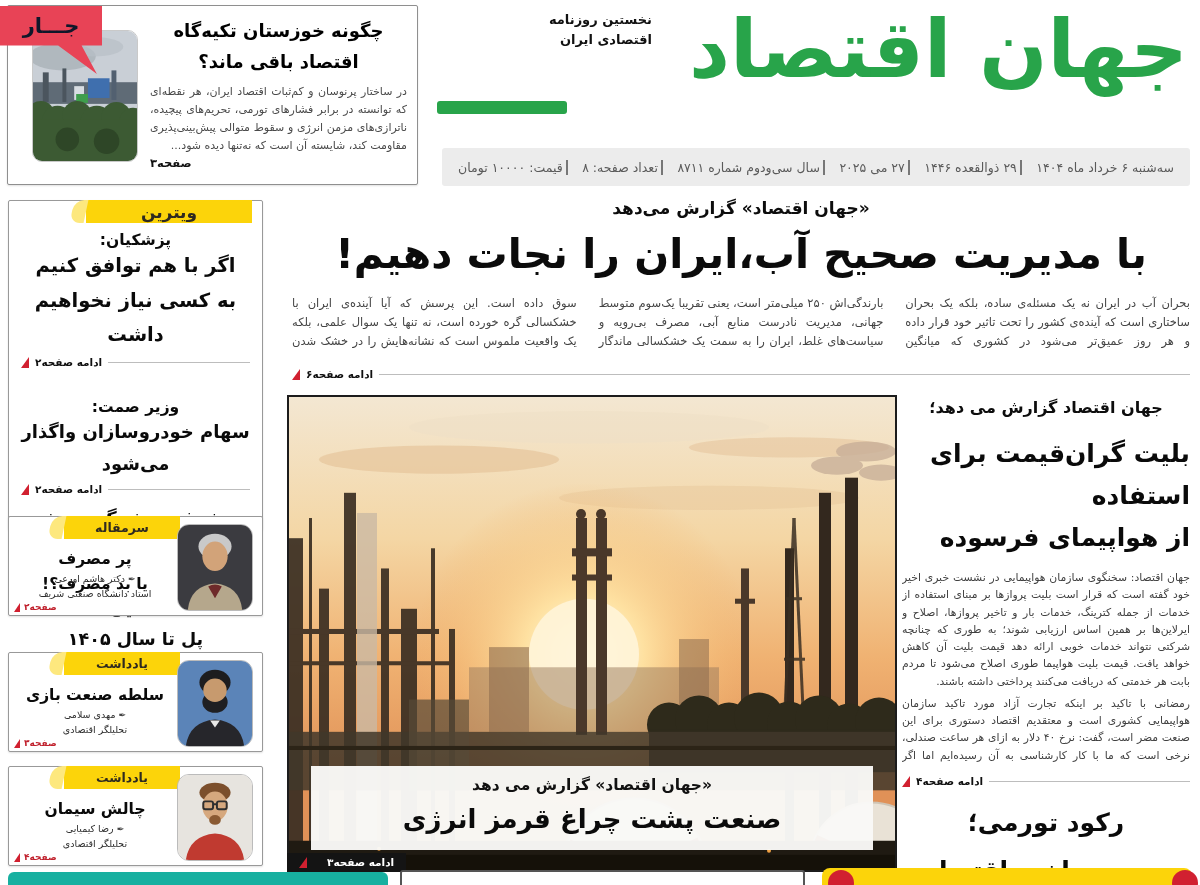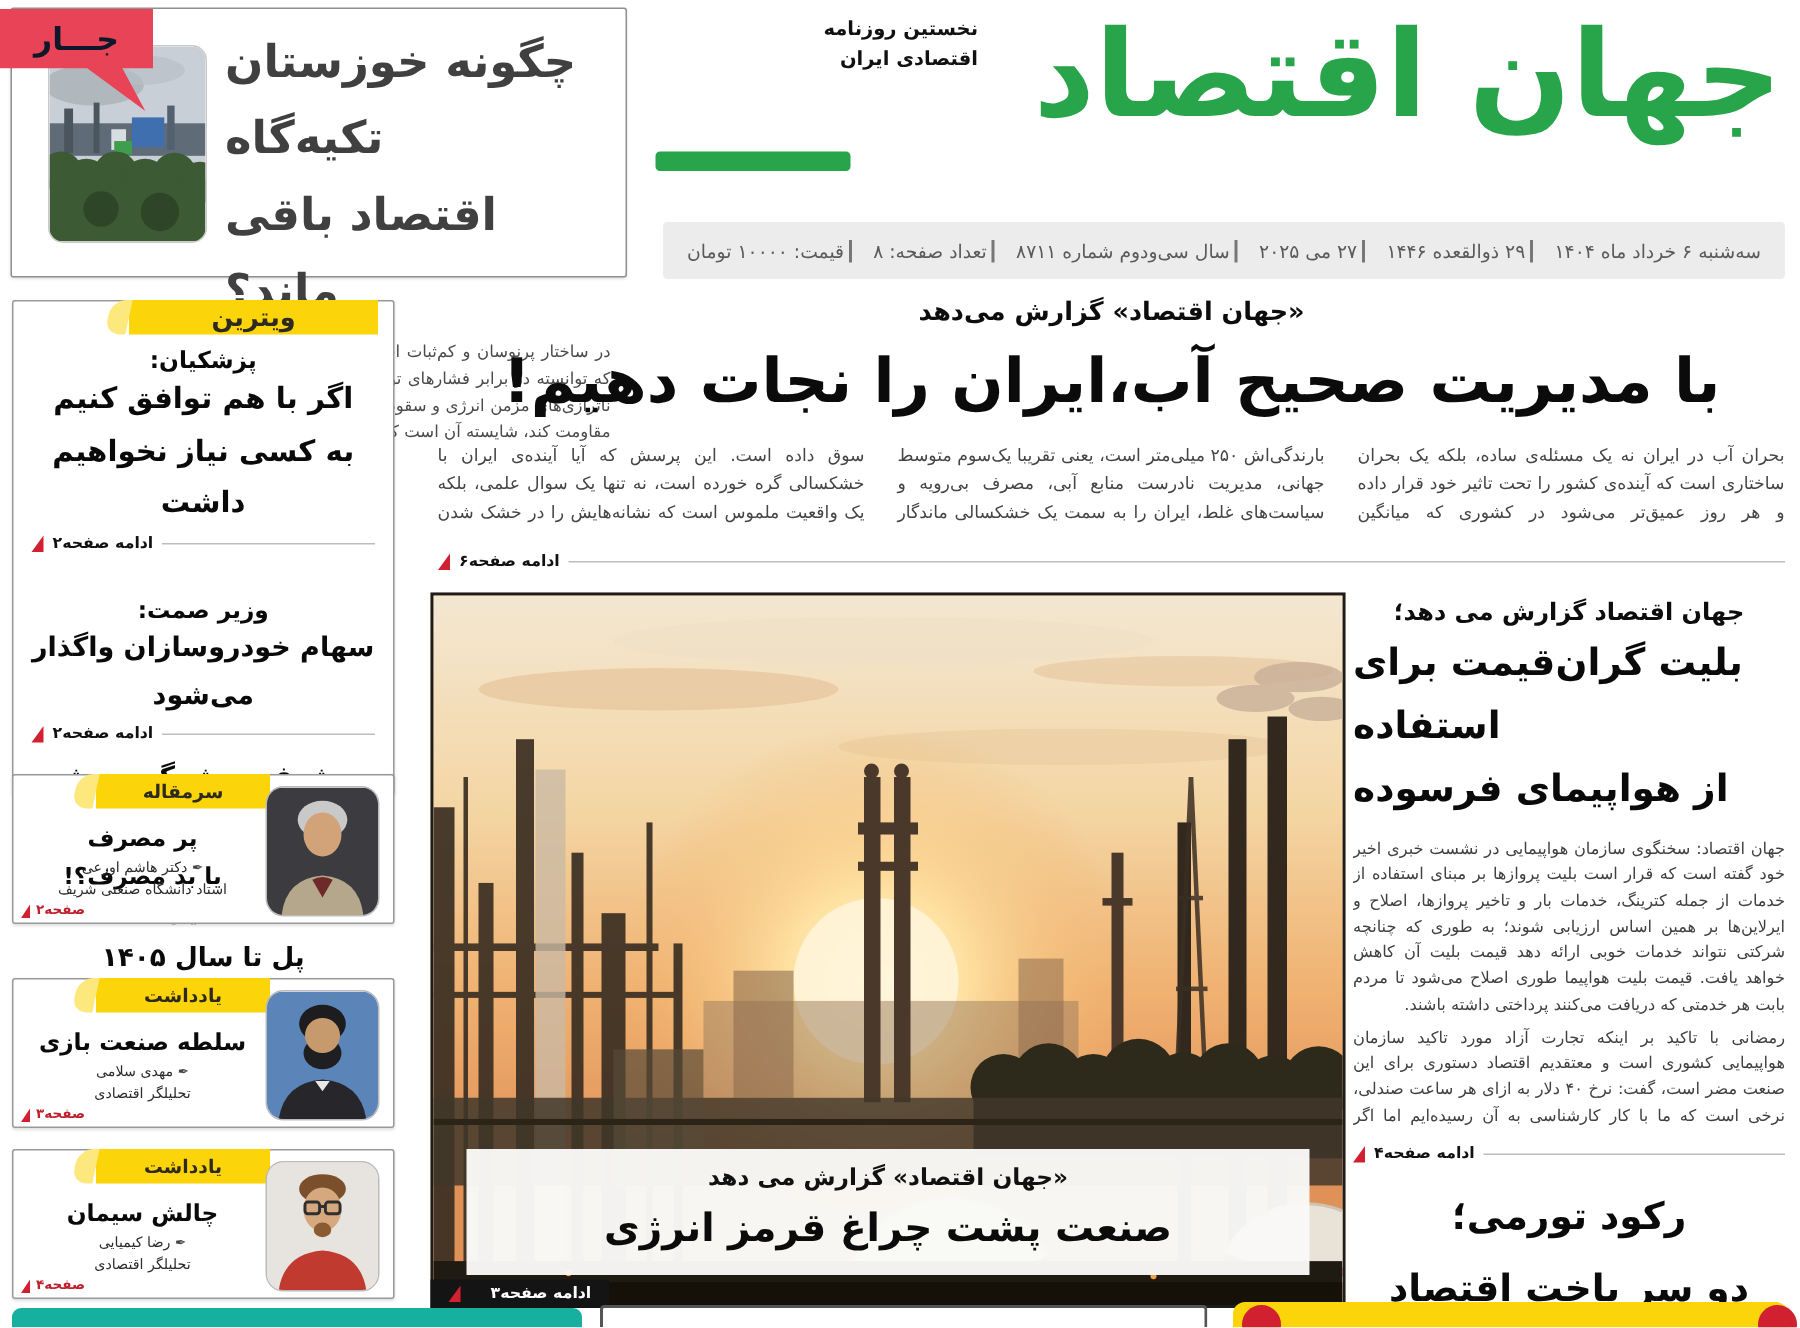--- a/index.html
+++ b/index.html
@@ -10,21 +10,21 @@
   
   .corner-tab { position:absolute; left:0; top:6px; width:102px; height:68px; background:#e84356; z-index:6;
     clip-path: polygon(0 0,100% 0,100% 58%,80% 58%,95% 100%,57% 58%,0 58%); }
   .corner-tab span { display:block; line-height:40px; text-align:center; color:#0f172a; font-weight:bold; font-size:21px; }
 
   
   .khz { position:absolute; left:7px; top:5px; width:411px; height:180px; border:1px solid #8f8f8f; background:#fff; border-radius:2px; box-shadow:0 1px 2px rgba(0,0,0,.12); }
   .khz-photo { position:absolute; left:24px; top:24px; width:106px; height:132px; border-radius:10px; overflow:hidden; border:1px solid #c9c9c9; }
   .khz-photo svg { display:block; width:100%; height:100%; }
   .khz-content { position:absolute; right:10px; left:142px; top:10px; bottom:6px; }
-  .khz-headline { text-align:left; font-weight:bold; font-size:30px; line-height:1.7; color:#404040; }
+  .khz-headline { text-align:center; font-weight:bold; font-size:18px; line-height:1.7; color:#000000; }
   .khz-headline span { display:block; }
   .khz-body { margin-top:6px; font-size:11px; line-height:1.62; text-align:justify; color:#4a4a4a; height:72px; overflow:hidden; }
   .khz-ref { font-size:11.5px; font-weight:bold; color:#111; text-align:left; margin-top:1px; }
 
   
   .masthead { position:absolute; left:425px; right:0; top:0; height:145px; }
   .mh-title { position:absolute; right:12px; top:-8px; color:#28a44a; font-weight:bold; font-size:80px; line-height:1.45; letter-spacing:-1px; }
   .mh-tail { position:absolute; left:12px; top:101px; width:130px; height:13px; background:#28a44a; border-radius:3px; }
   .mh-tagline { position:absolute; right:548px; top:10px; text-align:right; font-weight:bold; font-size:13px; line-height:1.55; color:#111; }
   .mh-tagline span { display:block; }
@@ -84,21 +84,21 @@
   .photo-feature > svg { display:block; width:100%; height:100%; }
   .caption { position:absolute; left:22px; right:22px; bottom:20px; background:rgba(249,249,247,.97); text-align:center; padding:10px 8px 16px; }
   .caption-kicker { font-weight:bold; font-size:15.5px; color:#111; }
   .caption-title { font-weight:bold; font-size:26px; color:#0b0b0b; margin-top:10px; }
   .photo-chip { position:absolute; left:-2px; bottom:-2px; background:#141414; color:#fff; display:flex; align-items:center; gap:20px; padding:3px 12px 4px; }
   .photo-chip .cont-label { color:#fff; font-size:10.5px; }
 
   
   .rightcol { position:absolute; left:902px; right:10px; top:398px; }
   .rc-kicker { text-align:center; font-weight:bold; font-size:16px; color:#0d0d0d; }
-  .rc-headline { text-align:left; font-weight:bold; font-size:25px; line-height:1.68; margin-top:4px; color:#0a0a0a; }
+  .rc-headline { text-align:right; font-weight:bold; font-size:25px; line-height:1.68; margin-top:16px; color:#0a0a0a; }
   .rc-headline span { display:block; }
   .rc-body { margin-top:10px; font-size:10.8px; line-height:1.6; text-align:justify; color:#404040; height:196px; overflow:hidden; }
   .rc-body p + p { margin-top:5px; }
   .rightcol .cont { margin-top:10px; }
   .rc-headline2 { text-align:center; font-weight:bold; font-size:25px; line-height:1.9; margin-top:12px; color:#0a0a0a; }
   .rc-headline2 span { display:block; }
 
   
   .band-teal { position:absolute; left:8px; top:872px; width:380px; height:13px; background:#17b0a0; border-radius:6px 6px 0 0; }
   .band-white { position:absolute; left:400px; top:870px; width:405px; height:15px; background:#fff; border:2px solid #555; border-bottom:none; border-radius:3px 3px 0 0; }

